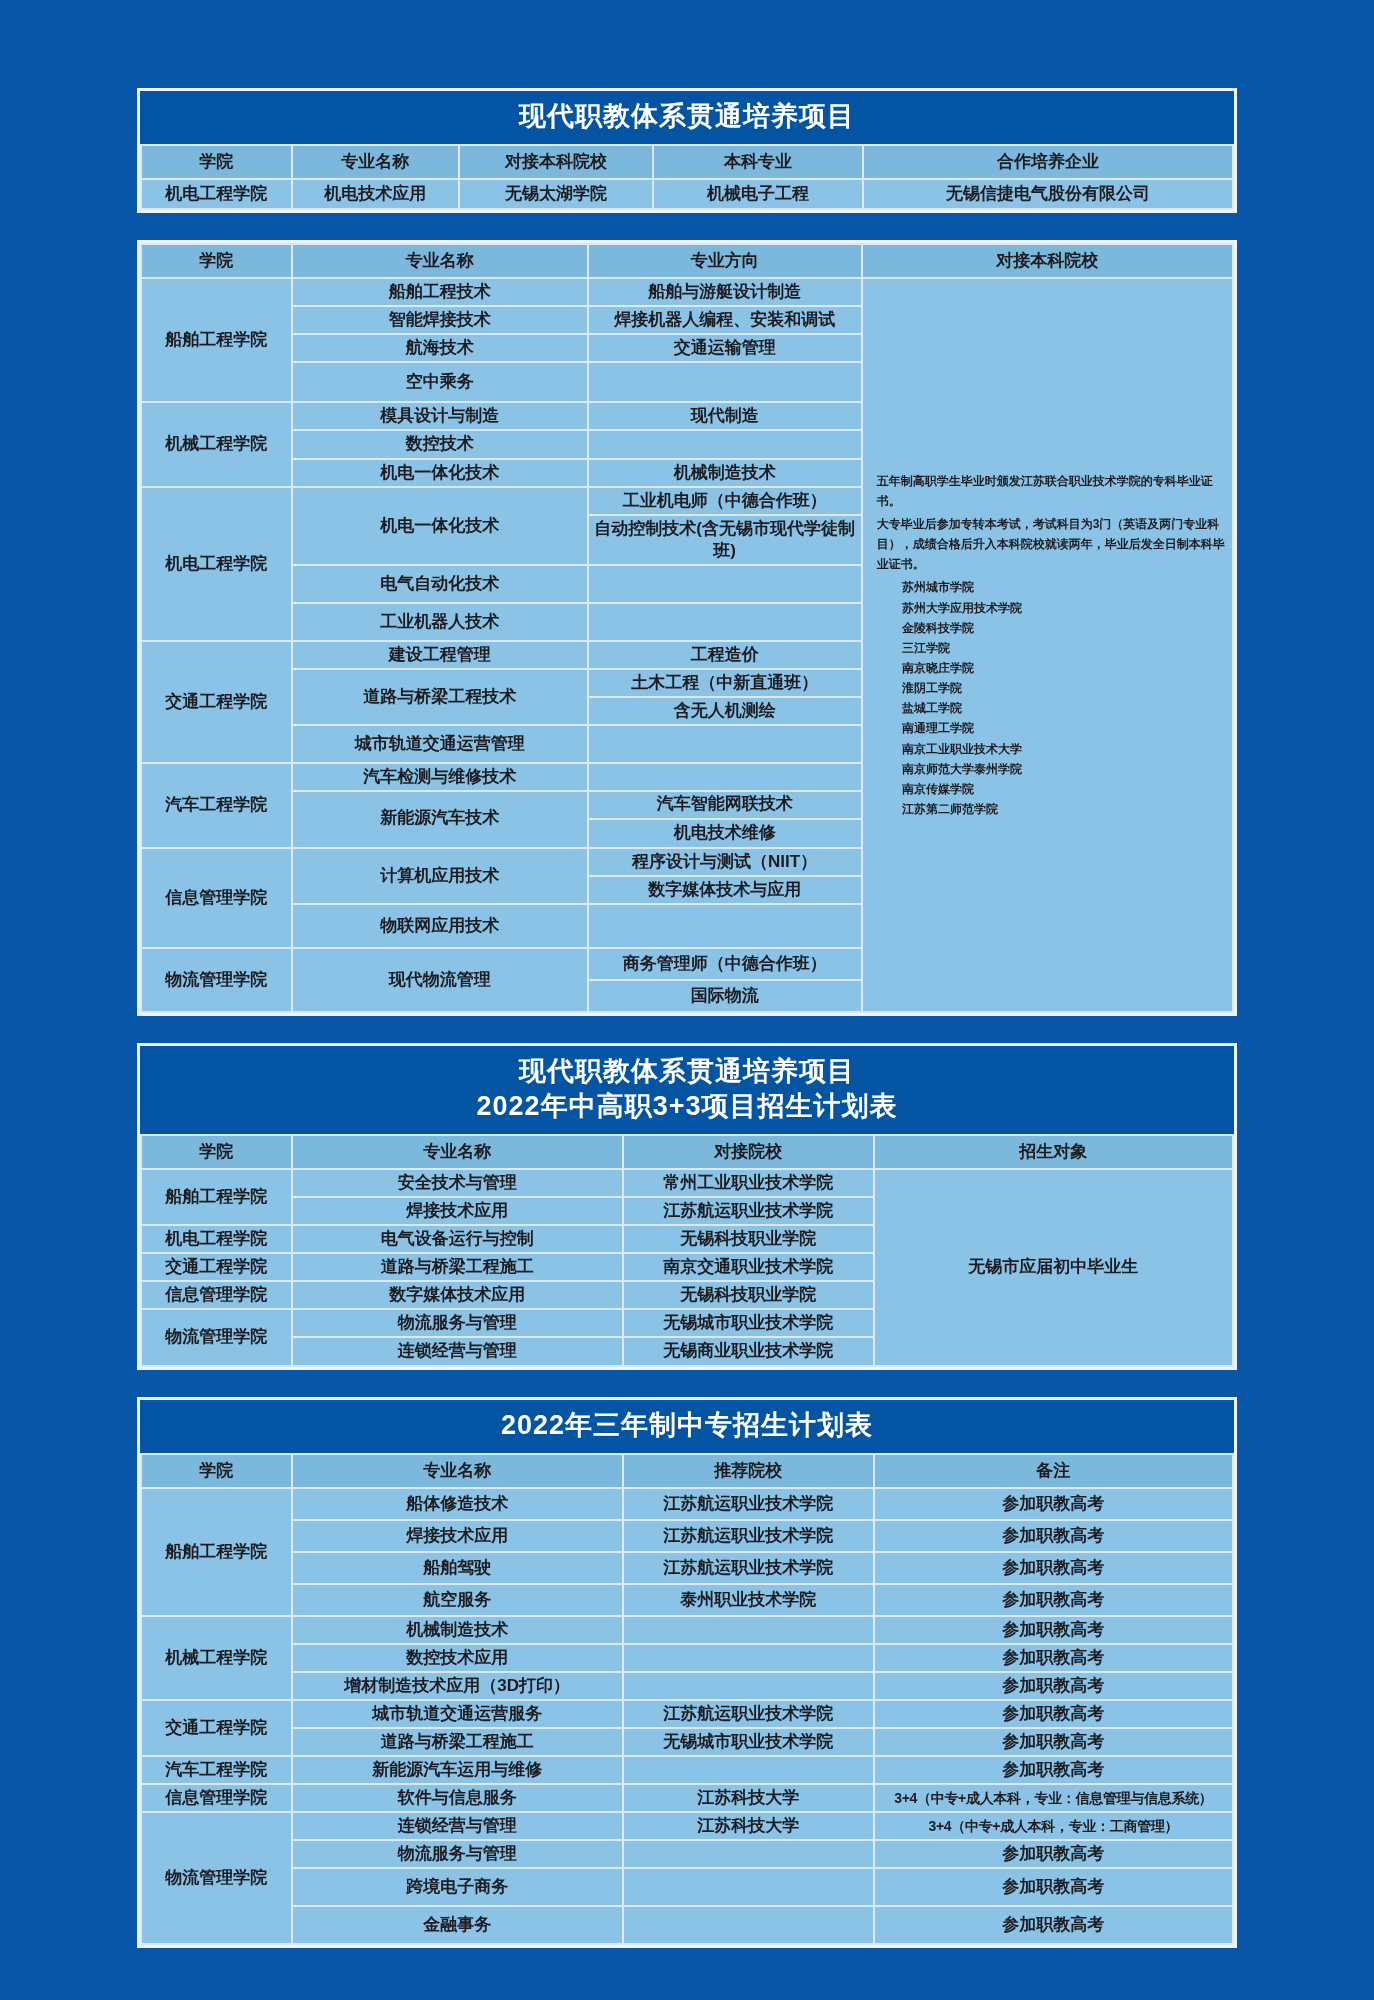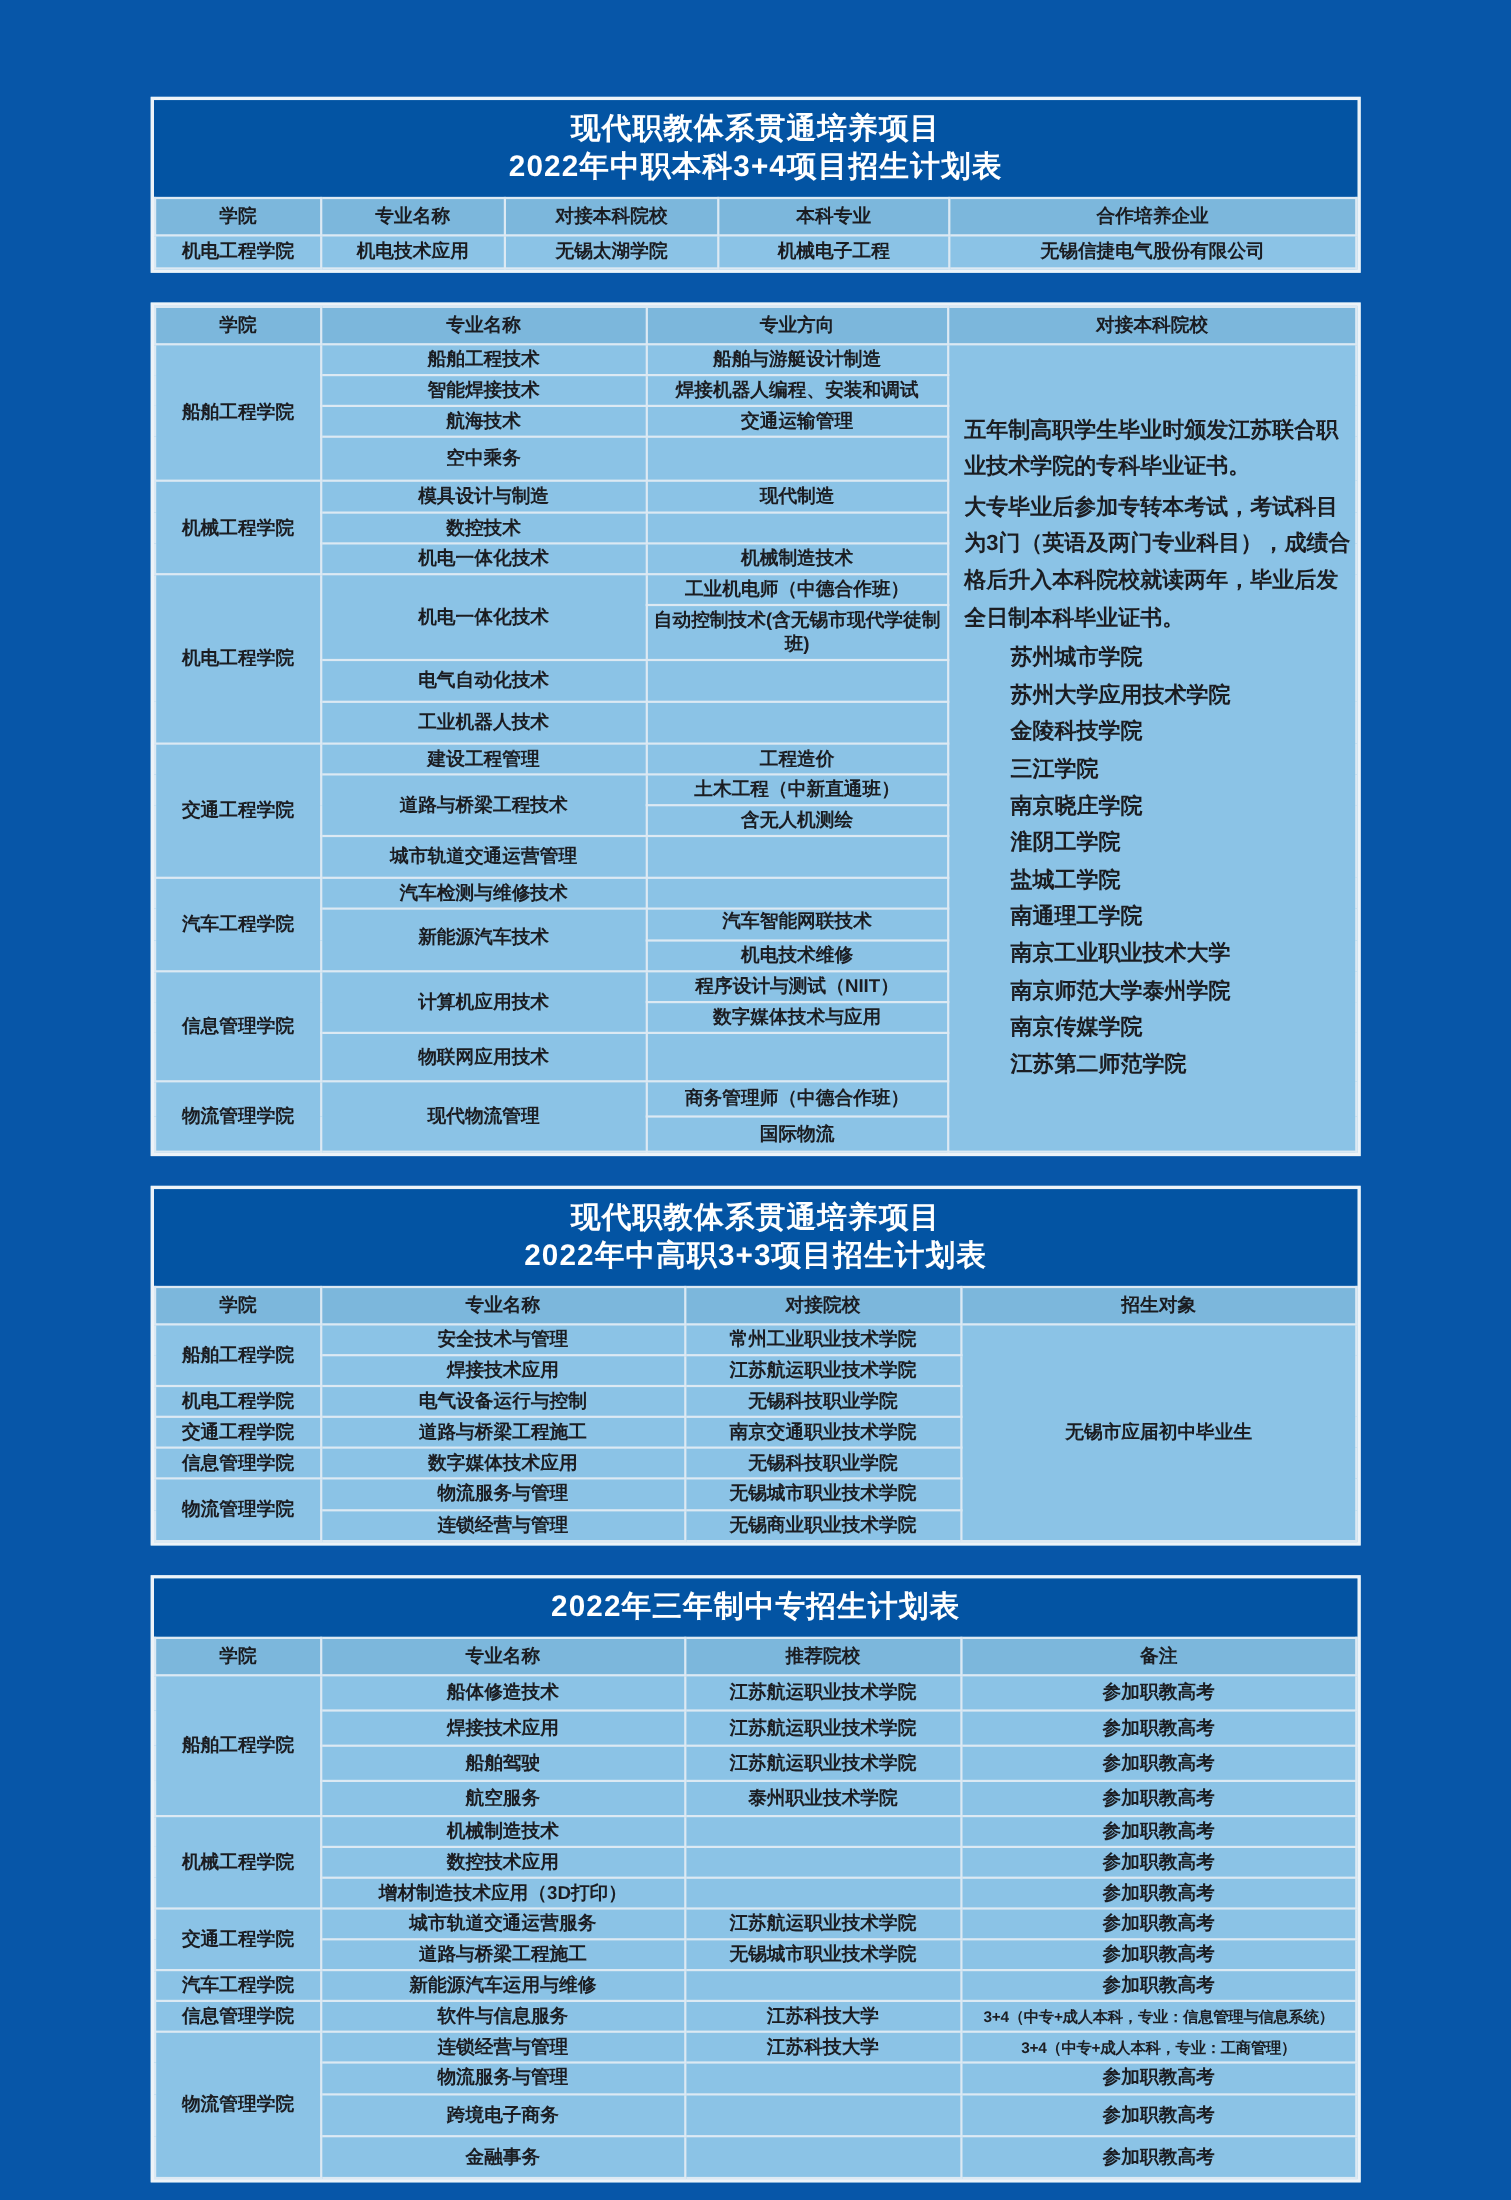--- a/index.html
+++ b/index.html
@@ -25,35 +25,34 @@
     border:2px solid #DCE9F3;
     text-align:center;vertical-align:middle;
     color:#1B1D22;font-weight:600;font-size:17px;
     padding:2px 4px;line-height:1.3;
     overflow:hidden;
   }
   .tbl th{background:#7CB7DC;height:28px}
   .tbl td{background:#8BC3E6}
   .tbl td.small{font-size:14px;padding:2px 2px;letter-spacing:-0.3px}
   .tbl td.info{
-    text-align:left;font-size:20px;line-height:1.68;
+    text-align:left;font-size:12px;line-height:1.68;
     padding:12px 0 12px 14px;font-weight:600;
   }
   .tbl td.info p{margin:0 0 3px 0}
   .colleges div{padding-left:2.1em}
 </style>
 </head>
 <body>
 
 <div class="page">
   <div id="tables-area">
       <section class="panel">
         <div class="panel-title">
           <div class="title-line">现代职教体系贯通培养项目</div>
-          <div class="title-line">2022年中职本科3+4项目招生计划表</div>
         </div>
         <table class="tbl">
           <colgroup>
             <col style="width: 13.8%;">
             <col style="width: 15.3%;">
             <col style="width: 17.8%;">
             <col style="width: 19.2%;">
             <col style="width: 33.9%;">
           </colgroup>
           <thead>

